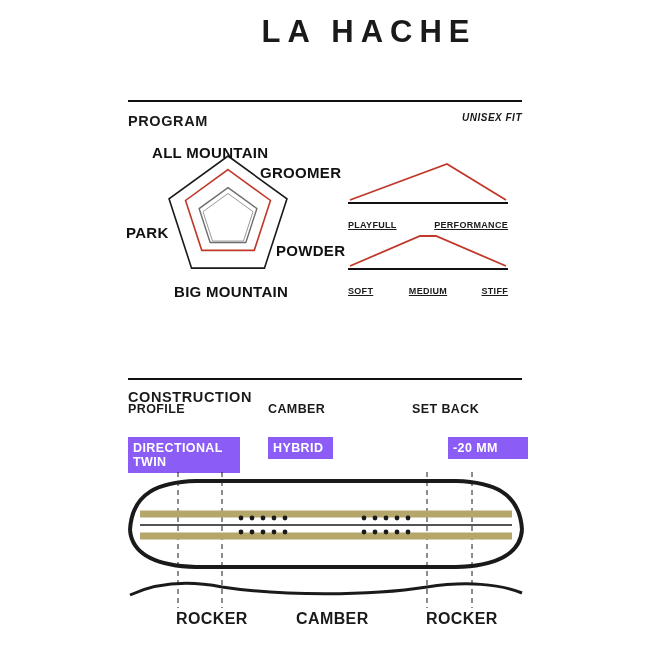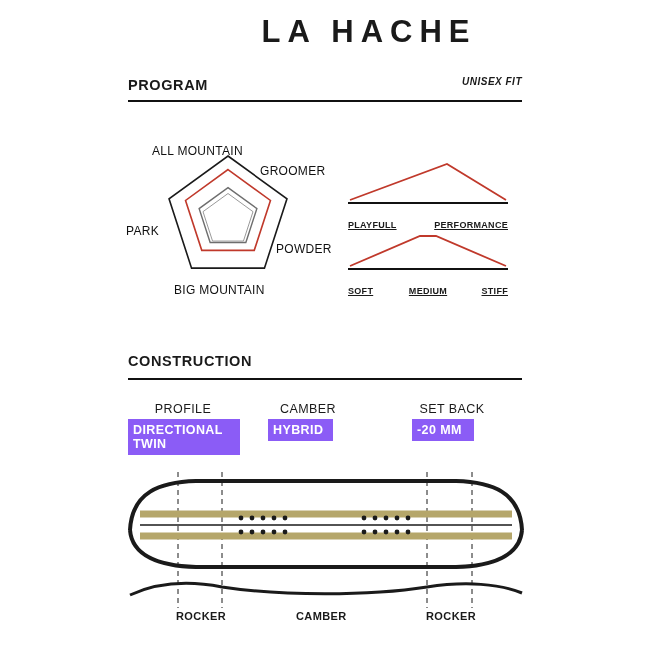--- a/index.html
+++ b/index.html
@@ -34,20 +34,21 @@
     letter-spacing: 7px;
     font-family: "Liberation Sans", sans-serif;
     padding-left: 44px;
   }
 
   
   .section-head {
     position: absolute;
     left: 128px;
     width: 394px;
+    margin-top: 36px;
   }
   .section-head .label {
     font-size: 14.5px;
     font-weight: bold;
     letter-spacing: 0.6px;
     display: inline-block;
   }
   .section-head .fit {
     font-size: 10px;
     font-weight: bold;
@@ -66,22 +67,22 @@
   
   .radar-wrap {
     position: absolute;
     left: 128px;
     top: 130px;
     width: 200px;
     height: 180px;
   }
   .radar-label {
     position: absolute;
-    font-size: 12px;
-    font-weight: normal;
+    font-size: 15px;
+    font-weight: bold;
     letter-spacing: 0.3px;
     white-space: nowrap;
     color: #111;
   }
 
   
   .meter {
     position: absolute;
     width: 160px;
   }
@@ -109,24 +110,23 @@
   .tick-c { left: 50%; transform: translateX(-50%); }
   .tick-r { right: 0; }
 
   
   .spec {
     position: absolute;
     top: 402px;
   }
   .spec .spec-title {
     font-size: 12.5px;
-    font-weight: normal;
+    font-weight: bold;
     letter-spacing: 0.4px;
-    margin-bottom: 3px;
-    text-align: center;
+    margin-bottom: 21px;
   }
   .spec .spec-value {
     background: #8b5cf6;
     color: #fff;
     font-size: 12.5px;
     font-weight: bold;
     letter-spacing: 0.4px;
     padding: 4px 6px 4px 5px;
     display: block;
     box-sizing: border-box;
@@ -135,21 +135,21 @@
   
   .board {
     position: absolute;
     left: 100px;
     top: 460px;
     width: 450px;
     height: 175px;
   }
   .zone-label {
     position: absolute;
-    font-size: 11px;
+    font-size: 16px;
     font-weight: bold;
     letter-spacing: 0.4px;
     white-space: nowrap;
   }
 </style>
 </head>
 <body>
 
 <div class="page">
 
@@ -210,21 +210,21 @@
   <div class="spec" style="left:128px; width:110px;">
     <div class="spec-title">PROFILE</div>
     <div class="spec-value" style="width:112px;">DIRECTIONAL TWIN</div>
   </div>
   <div class="spec" style="left:268px; width:80px;">
     <div class="spec-title">CAMBER</div>
     <div class="spec-value" style="width:65px;">HYBRID</div>
   </div>
   <div class="spec" style="left:412px; width:80px;">
     <div class="spec-title">SET BACK</div>
-    <div class="spec-value" style="width:62px;">-20 MM</div>
+    <div class="spec-value" style="width:80px;margin-left:36px;">-20 MM</div>
   </div>
 
   <div class="board">
     <svg width="450" height="175" viewBox="0 0 450 175">
 
       <line x1="78" y1="12" x2="78" y2="148" stroke="#1a1a1a" stroke-width="1" stroke-dasharray="5,4"></line>
       <line x1="122" y1="12" x2="122" y2="148" stroke="#1a1a1a" stroke-width="1" stroke-dasharray="5,4"></line>
       <line x1="327" y1="12" x2="327" y2="148" stroke="#1a1a1a" stroke-width="1" stroke-dasharray="5,4"></line>
       <line x1="372" y1="12" x2="372" y2="148" stroke="#1a1a1a" stroke-width="1" stroke-dasharray="5,4"></line>
 

